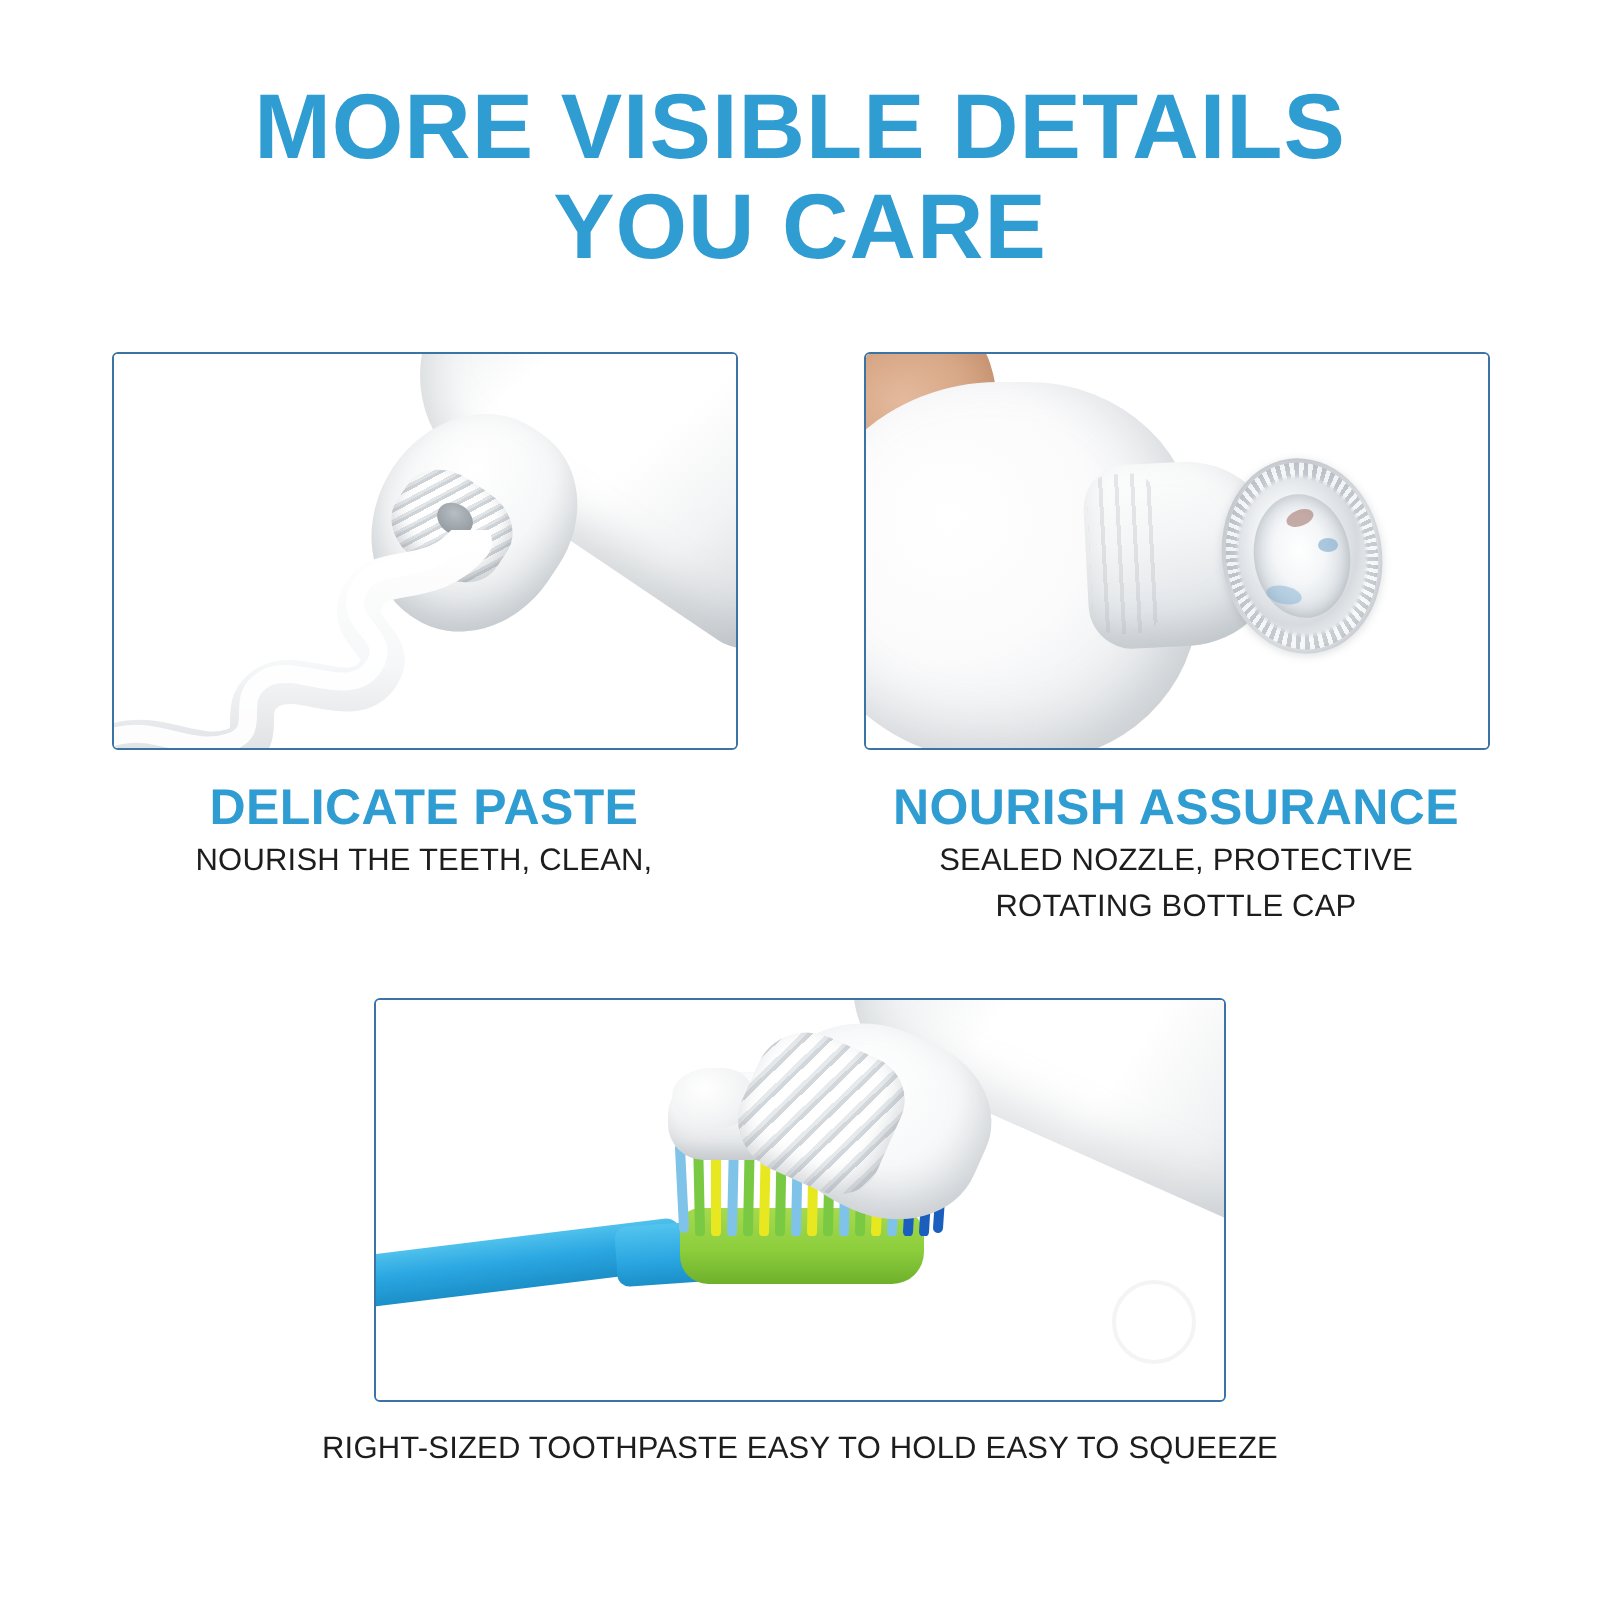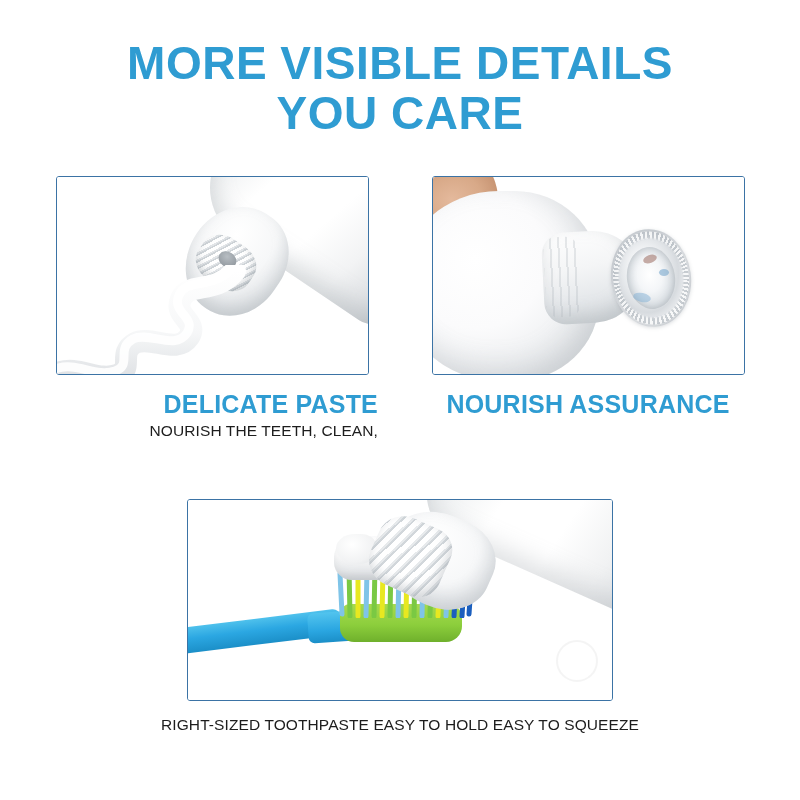--- a/index.html
+++ b/index.html
@@ -45,21 +45,21 @@
 
   .photo {
     position: absolute;
     inset: 0;
     background: #ffffff;
     overflow: hidden;
   }
 
   
   .caption-block { position: absolute; text-align: center; }
-  #cap-paste   { left: 46px;  top: 390px; width: 332px; text-align: right; }
+  #cap-paste   { left: 46px;  top: 390px; width: 332px; }
   #cap-quality { left: 422px; top: 390px; width: 332px; }
   #cap-easy    { left: 100px; top: 713px; width: 600px; }
 
   .cap-title {
     color: #2f9cd2;
     font-weight: bold;
     font-size: 25px;
     line-height: 29px;
     letter-spacing: 0.2px;
     display: block;
@@ -335,20 +335,24 @@
     <div class="cap2-ridge"></div>
     <div class="cap2-inner"></div>
     <div class="cap2-speck-a"></div>
     <div class="cap2-speck-b"></div>
     <div class="cap2-speck-c"></div>
   </div>
 </div>
 
 <div class="caption-block" id="cap-quality">
   <span class="cap-title">NOURISH ASSURANCE</span>
+  <span class="cap-sub">
+    <span>SEALED NOZZLE, PROTECTIVE</span>
+    <span>ROTATING BOTTLE CAP</span>
+  </span>
 </div>
 
 <div class="card" id="card-easy">
   <div class="photo">
     <div class="brush-handle"></div>
     <div class="brush-neck"></div>
     <div class="brush-head"></div>
 
     <svg class="bristles" viewBox="0 0 140 62">
       <g stroke-linecap="round" stroke-width="5">

